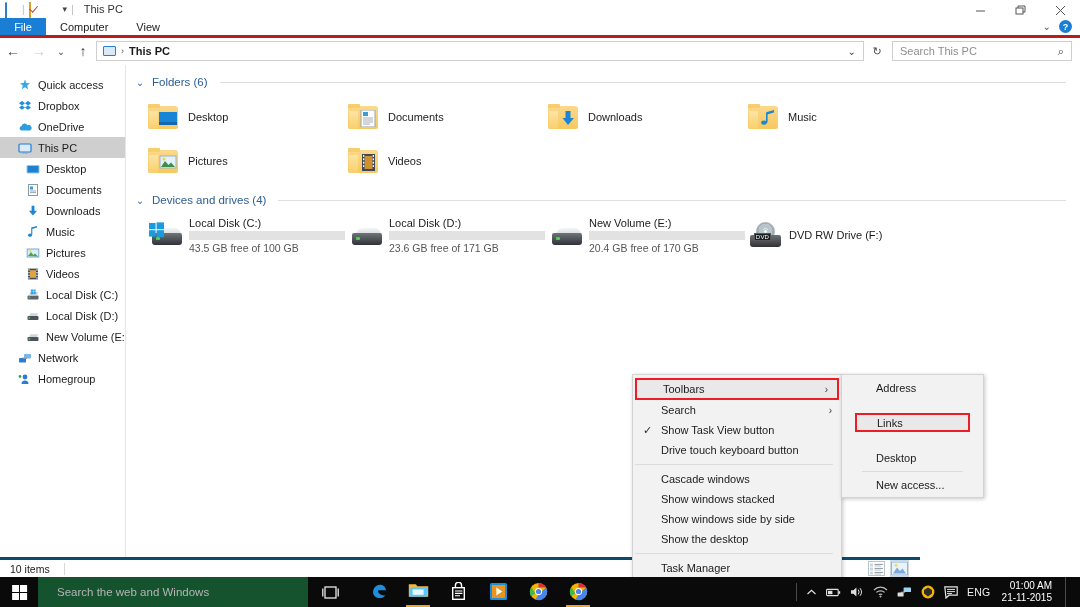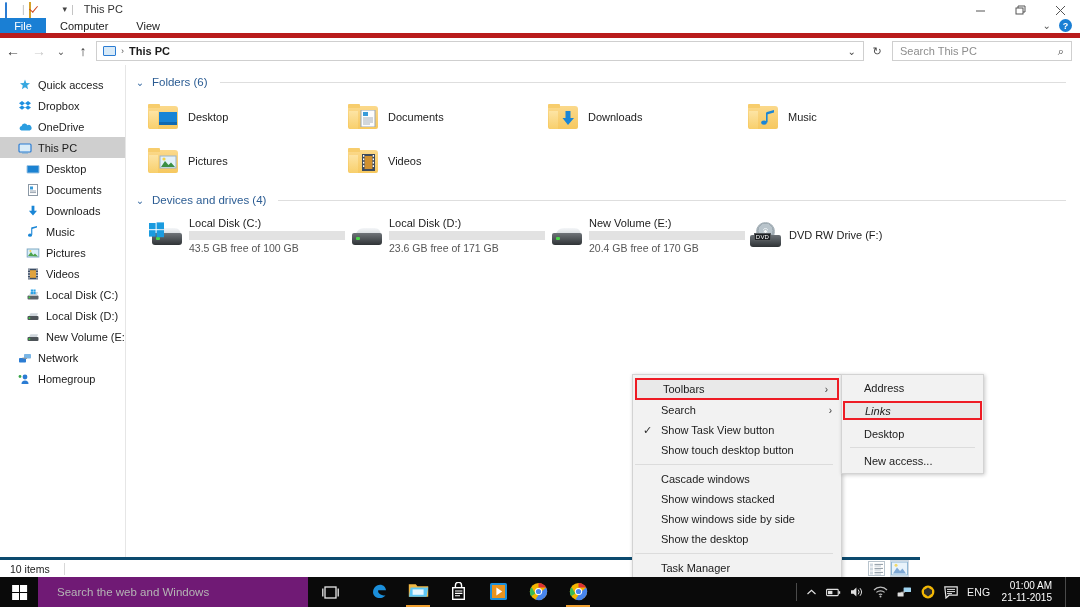--- a/index.html
+++ b/index.html
@@ -36,21 +36,21 @@
 
   .wincontrols { position:absolute; top:0; right:0; display:flex; height:20px; }
   .wc { width:40px; height:20px; display:flex; align-items:center; justify-content:center;
         font-size:12px; color:#333; }
   .wc svg { display:block; }
 
   
   .ribbon {
     position:absolute; top:18px; left:0; width:1080px; height:20px;
     background:#ffffff; display:flex; align-items:stretch;
-    border-bottom:5px solid #b91c1c;
+    border-bottom:3px solid #b91c1c;
   }
   .rtab { display:flex;align-items:center; justify-content:center;
     font-size:11px; color:#1b1b1b; padding:0 14px; }
   .rtab.file { background:#1a7fd4; color:#ffffff; min-width:46px; }
   .ribbon-right { margin-left:auto; display:flex; align-items:center; gap:8px; padding-right:8px; }
   .chev-small { font-size:10px; color:#555; }
   .help-circ {
     width:13px;height:13px;border-radius:50%;background:#1a7fd4;color:#fff;
     font-size:9px; display:flex;align-items:center;justify-content:center;font-weight:bold;
   }
@@ -173,40 +173,40 @@
   .ctx-item .arrow { position:absolute; right:9px; font-size:10px; color:#3a3a3a; }
   .ctx-item.hl {
     background:#e9e9e9; border:2px solid #ee1c25; height:22px;
     margin:0 2px; padding-left:26px;
   }
   .ctx-sep { height:1px; background:#dcdcdc; margin:4px 8px 4px 2px; }
 
   
   .submenu {
     position:absolute; left:841px; top:374px; width:143px;
-    background:#f2f2f2; border:1px solid #d3d3d3; padding:3px 0;
+    background:#f2f2f2; border:1px solid #d3d3d3; padding:3px 12px;
     box-shadow:1px 1px 4px rgba(0,0,0,0.22);
   }
   .sub-item { height:19px; display:flex; align-items:center; font-size:11px;
               color:#1b1b1b; padding-left:22px; }
   .sub-item.hl { background:#e9e9e9; border:2px solid #ee1c25; height:19px;
-                 margin:4px 1px; padding-left:20px;font-style:italic; }
+                 margin:16px 1px; padding-left:20px; }
   .sub-sep { height:1px; background:#dcdcdc; margin:4px 8px 3px 8px; }
 
   
   .taskbar {
     position:absolute; left:0; top:577px; width:1080px; height:30px;
     background:#0a0a0a; display:flex; align-items:center;
   }
   .startbtn { width:38px; height:30px; display:flex; align-items:center; justify-content:center; }
   .win-logo { width:15px;height:15px; display:grid; grid-template-columns:1fr 1fr;
               grid-template-rows:1fr 1fr; gap:1.6px; transform: perspective(26px) rotateY(-3deg); }
   .win-logo i { background:#ffffff; display:block; }
   .searchbox {
-    width:270px; height:30px; background:#701a75; display:flex; align-items:center;
+    width:270px; height:30px; background:#14532d; display:flex; align-items:center;
   }
   .searchbox .stext { font-size:11.5px; color:#b5b5b5; padding-left:19px; }
   .tv-btn { width:44px;height:30px; display:flex;align-items:center;justify-content:center; }
   .tbapps { display:flex; align-items:center; gap:0px; padding-left:6px; }
   .tbapp { width:40px;height:30px; display:flex; align-items:flex-start; justify-content:center;
            padding-top:5px; position:relative; }
   .tbapp.run:after { content:""; position:absolute; bottom:0; left:8px; width:24px; height:2px;
                      background:#f0a030; }
   .tray { margin-left:auto; display:flex; align-items:center; gap:9px; padding-right:8px; height:30px;}
   .tray-ico { font-size:12px; color:#e6e6e6; display:flex; align-items:center; }
@@ -657,21 +657,21 @@
     </div>
     <div class="ctx-item">
       <span>Search</span>
       <span class="arrow">›</span>
     </div>
     <div class="ctx-item">
       <span class="tick">✓</span>
       <span>Show Task View button</span>
     </div>
     <div class="ctx-item">
-      <span>Show touch desktop button</span>
+      <span>Drive touch keyboard button</span>
     </div>
     <div class="ctx-sep"></div>
     <div class="ctx-item">
       <span>Cascade windows</span>
     </div>
     <div class="ctx-item">
       <span>Show windows stacked</span>
     </div>
     <div class="ctx-item">
       <span>Show windows side by side</span>

